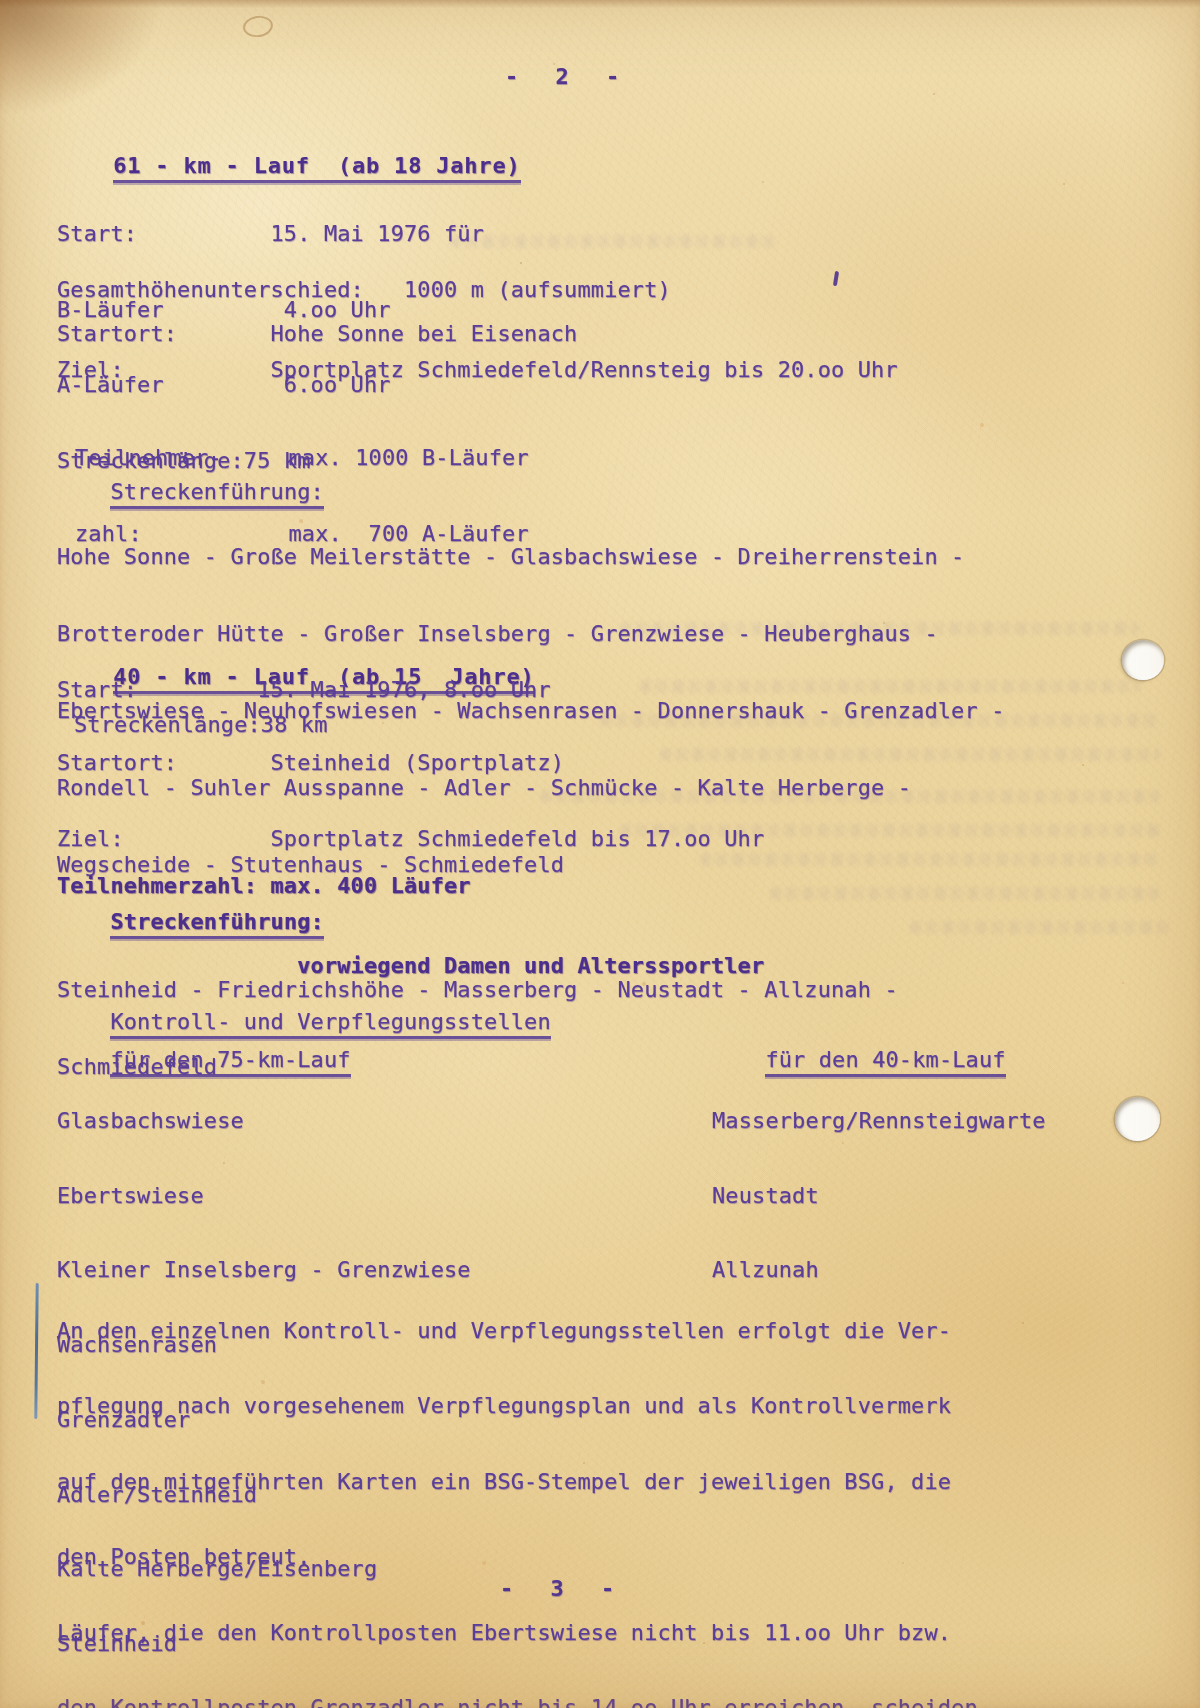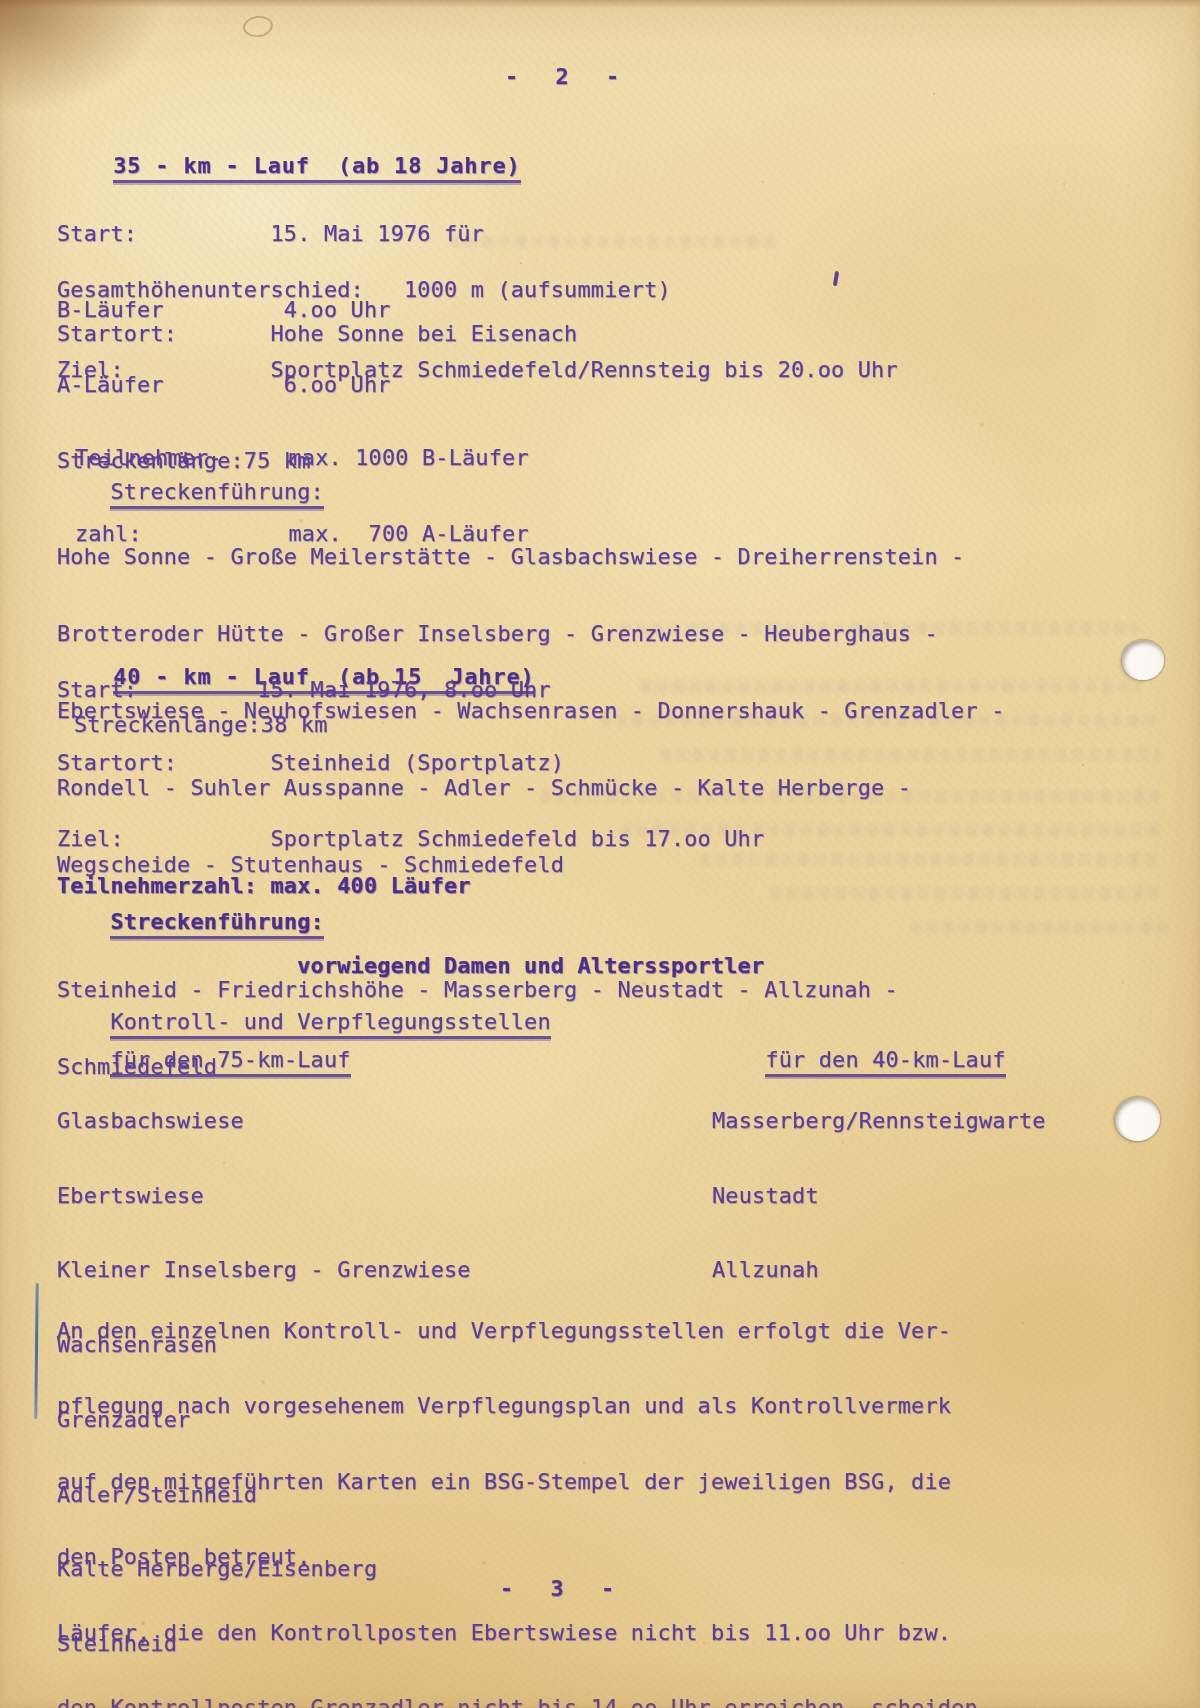--- a/index.html
+++ b/index.html
@@ -90,21 +90,21 @@
   <div class="ghost" style="left:660px;top:748px;width:500px;"></div>
   <div class="ghost" style="left:540px;top:790px;width:620px;"></div>
   <div class="ghost" style="left:620px;top:824px;width:540px;"></div>
   <div class="ghost" style="left:700px;top:853px;width:460px;"></div>
   <div class="ghost" style="left:770px;top:887px;width:390px;"></div>
   <div class="ghost" style="left:910px;top:921px;width:260px;"></div>
 
   <div class="ink pgnum" style="left:505px;top:64px;">- 2 -</div>
 
   <div class="ink h" style="left:57px;top:128px;">
-    <span class="u">35 - km - Lauf  (ab 18 Jahre)</span>
+    <span class="u">61 - km - Lauf  (ab 18 Jahre)</span>
   </div>
 
   <div class="ink lh255" style="left:57px;top:171px;">
     <span class="ln">Start:          15. Mai 1976 für</span>
     <span class="ln">B-Läufer         4.oo Uhr</span>
     <span class="ln">A-Läufer         6.oo Uhr</span>
     <span class="ln">Streckenlänge:75 km</span>
   </div>
 
   <div class="ink" style="left:57px;top:277px;">Gesamthöhenunterschied:   1000 m (aufsummiert)</div>

